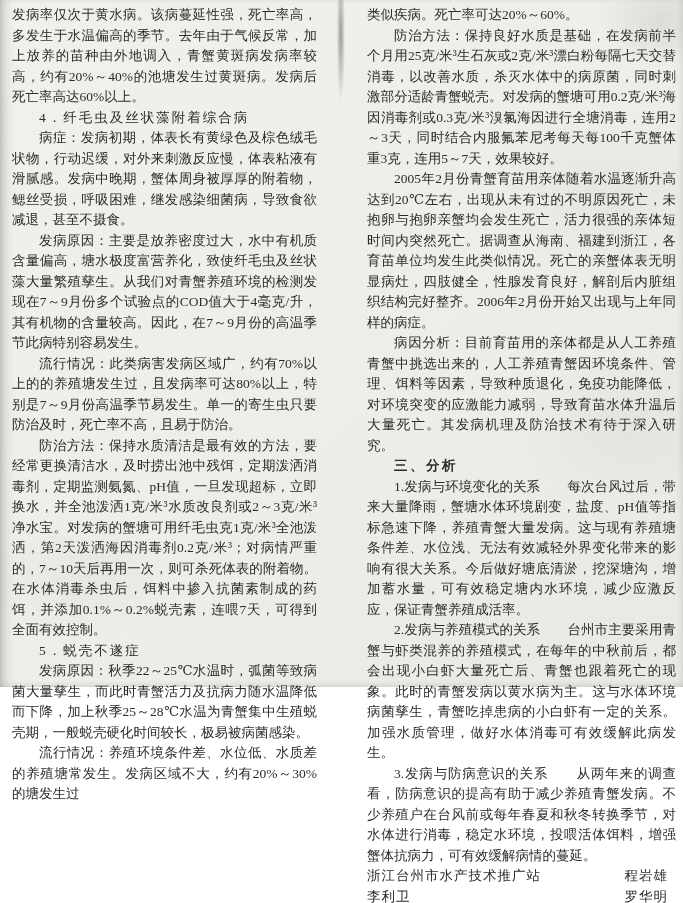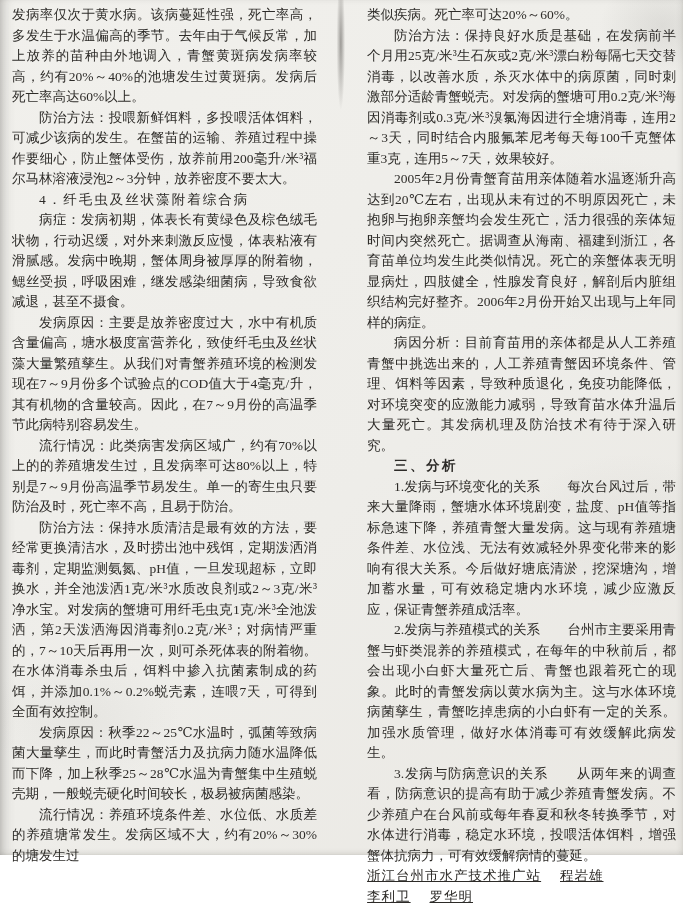--- a/index.html
+++ b/index.html
@@ -8,21 +8,21 @@
   }
   body {
     width: 683px;
     height: 903px;
     overflow: hidden;
     font-family: "Liberation Serif", "DejaVu Serif", serif;
   }
   .page {
     position: relative;
     width: 683px;
-    height: 855px;
+    height: 687px;
     box-sizing: border-box;
     padding: 5px 7px 0 12px;
     display: flex;
     gap: 12px;
     color: #2d2b28;
     background:
       radial-gradient(ellipse 90px 70px at 97% 3%, rgba(150,150,145,0.20), transparent 70%),
       radial-gradient(ellipse 180px 120px at 88% 28%, rgba(160,160,155,0.10), transparent 70%),
       radial-gradient(ellipse 160px 110px at 92% 62%, rgba(160,160,155,0.10), transparent 70%),
       radial-gradient(ellipse 140px 90px at 12% 84%, rgba(160,160,155,0.10), transparent 70%),
@@ -51,40 +51,39 @@
   }
   p.heading-bold {
     text-indent: 2em;
     font-weight: 700;
     letter-spacing: 2.5px;
     font-family: Liberation Serif, serif;
   }
   .sig-block { margin-top: 0; }
   .sig-line {
     display: flex;
-    justify-content: flex-start;
+    justify-content: space-between;
     gap: 1.4em;
     padding-right: 8px;
     letter-spacing: 1px;
-    text-decoration: underline;
   }
   .sig-name.spaced { letter-spacing: 2.5px; }
 </style>
 </head>
 <body>
 
 <div class="page">
   <div class="column left">
       <p class="cont">发病率仅次于黄水病。该病蔓延性强，死亡率高，多发生于水温偏高的季节。去年由于气候反常，加上放养的苗种由外地调入，青蟹黄斑病发病率较高，约有20%～40%的池塘发生过黄斑病。发病后死亡率高达60%以上。</p>
-      <p class="para">防治方法：投喂新鲜饵料，多投喂活体饵料，可减少该病的发生。在蟹苗的运输、养殖过程中操作要细心，防止蟹体受伤，放养前用200毫升/米³福尔马林溶液浸泡2～3分钟，放养密度不要太大。</p>
       <p class="heading">4．纤毛虫及丝状藻附着综合病</p>
       <p class="para">病症：发病初期，体表长有黄绿色及棕色绒毛状物，行动迟缓，对外来刺激反应慢，体表粘液有滑腻感。发病中晚期，蟹体周身被厚厚的附着物，鳃丝受损，呼吸困难，继发感染细菌病，导致食欲减退，甚至不摄食。</p>
       <p class="para">发病原因：主要是放养密度过大，水中有机质含量偏高，塘水极度富营养化，致使纤毛虫及丝状藻大量繁殖孳生。从我们对青蟹养殖环境的检测发现在7～9月份多个试验点的COD值大于4毫克/升，其有机物的含量较高。因此，在7～9月份的高温季节此病特别容易发生。</p>
       <p class="para">流行情况：此类病害发病区域广，约有70%以上的的养殖塘发生过，且发病率可达80%以上，特别是7～9月份高温季节易发生。单一的寄生虫只要防治及时，死亡率不高，且易于防治。</p>
       <p class="para">防治方法：保持水质清洁是最有效的方法，要经常更换清洁水，及时捞出池中残饵，定期泼洒消毒剂，定期监测氨氮、pH值，一旦发现超标，立即换水，并全池泼洒1克/米³水质改良剂或2～3克/米³净水宝。对发病的蟹塘可用纤毛虫克1克/米³全池泼洒，第2天泼洒海因消毒剂0.2克/米³；对病情严重的，7～10天后再用一次，则可杀死体表的附着物。在水体消毒杀虫后，饵料中掺入抗菌素制成的药饵，并添加0.1%～0.2%蜕壳素，连喂7天，可得到全面有效控制。</p>
+      <p class="heading">5．蜕壳不遂症</p>
       <p class="para">发病原因：秋季22～25℃水温时，弧菌等致病菌大量孳生，而此时青蟹活力及抗病力随水温降低而下降，加上秋季25～28℃水温为青蟹集中生殖蜕壳期，一般蜕壳硬化时间较长，极易被病菌感染。</p>
       <p class="para">流行情况：养殖环境条件差、水位低、水质差的养殖塘常发生。发病区域不大，约有20%～30%的塘发生过</p>
     </div>
   <div class="column right">
       <p class="cont">类似疾病。死亡率可达20%～60%。</p>
       <p class="para">防治方法：保持良好水质是基础，在发病前半个月用25克/米³生石灰或2克/米³漂白粉每隔七天交替消毒，以改善水质，杀灭水体中的病原菌，同时刺激部分适龄青蟹蜕壳。对发病的蟹塘可用0.2克/米³海因消毒剂或0.3克/米³溴氯海因进行全塘消毒，连用2～3天，同时结合内服氟苯尼考每天每100千克蟹体重3克，连用5～7天，效果较好。</p>
       <p class="para">2005年2月份青蟹育苗用亲体随着水温逐渐升高达到20℃左右，出现从未有过的不明原因死亡，未抱卵与抱卵亲蟹均会发生死亡，活力很强的亲体短时间内突然死亡。据调查从海南、福建到浙江，各育苗单位均发生此类似情况。死亡的亲蟹体表无明显病灶，四肢健全，性腺发育良好，解剖后内脏组织结构完好整齐。2006年2月份开始又出现与上年同样的病症。</p>
       <p class="para">病因分析：目前育苗用的亲体都是从人工养殖青蟹中挑选出来的，人工养殖青蟹因环境条件、管理、饵料等因素，导致种质退化，免疫功能降低，对环境突变的应激能力减弱，导致育苗水体升温后大量死亡。其发病机理及防治技术有待于深入研究。</p>
       <p class="heading-bold">三、分析</p>
       <p class="para">1.发病与环境变化的关系　　每次台风过后，带来大量降雨，蟹塘水体环境剧变，盐度、pH值等指标急速下降，养殖青蟹大量发病。这与现有养殖塘条件差、水位浅、无法有效减轻外界变化带来的影响有很大关系。今后做好塘底清淤，挖深塘沟，增加蓄水量，可有效稳定塘内水环境，减少应激反应，保证青蟹养殖成活率。</p>

